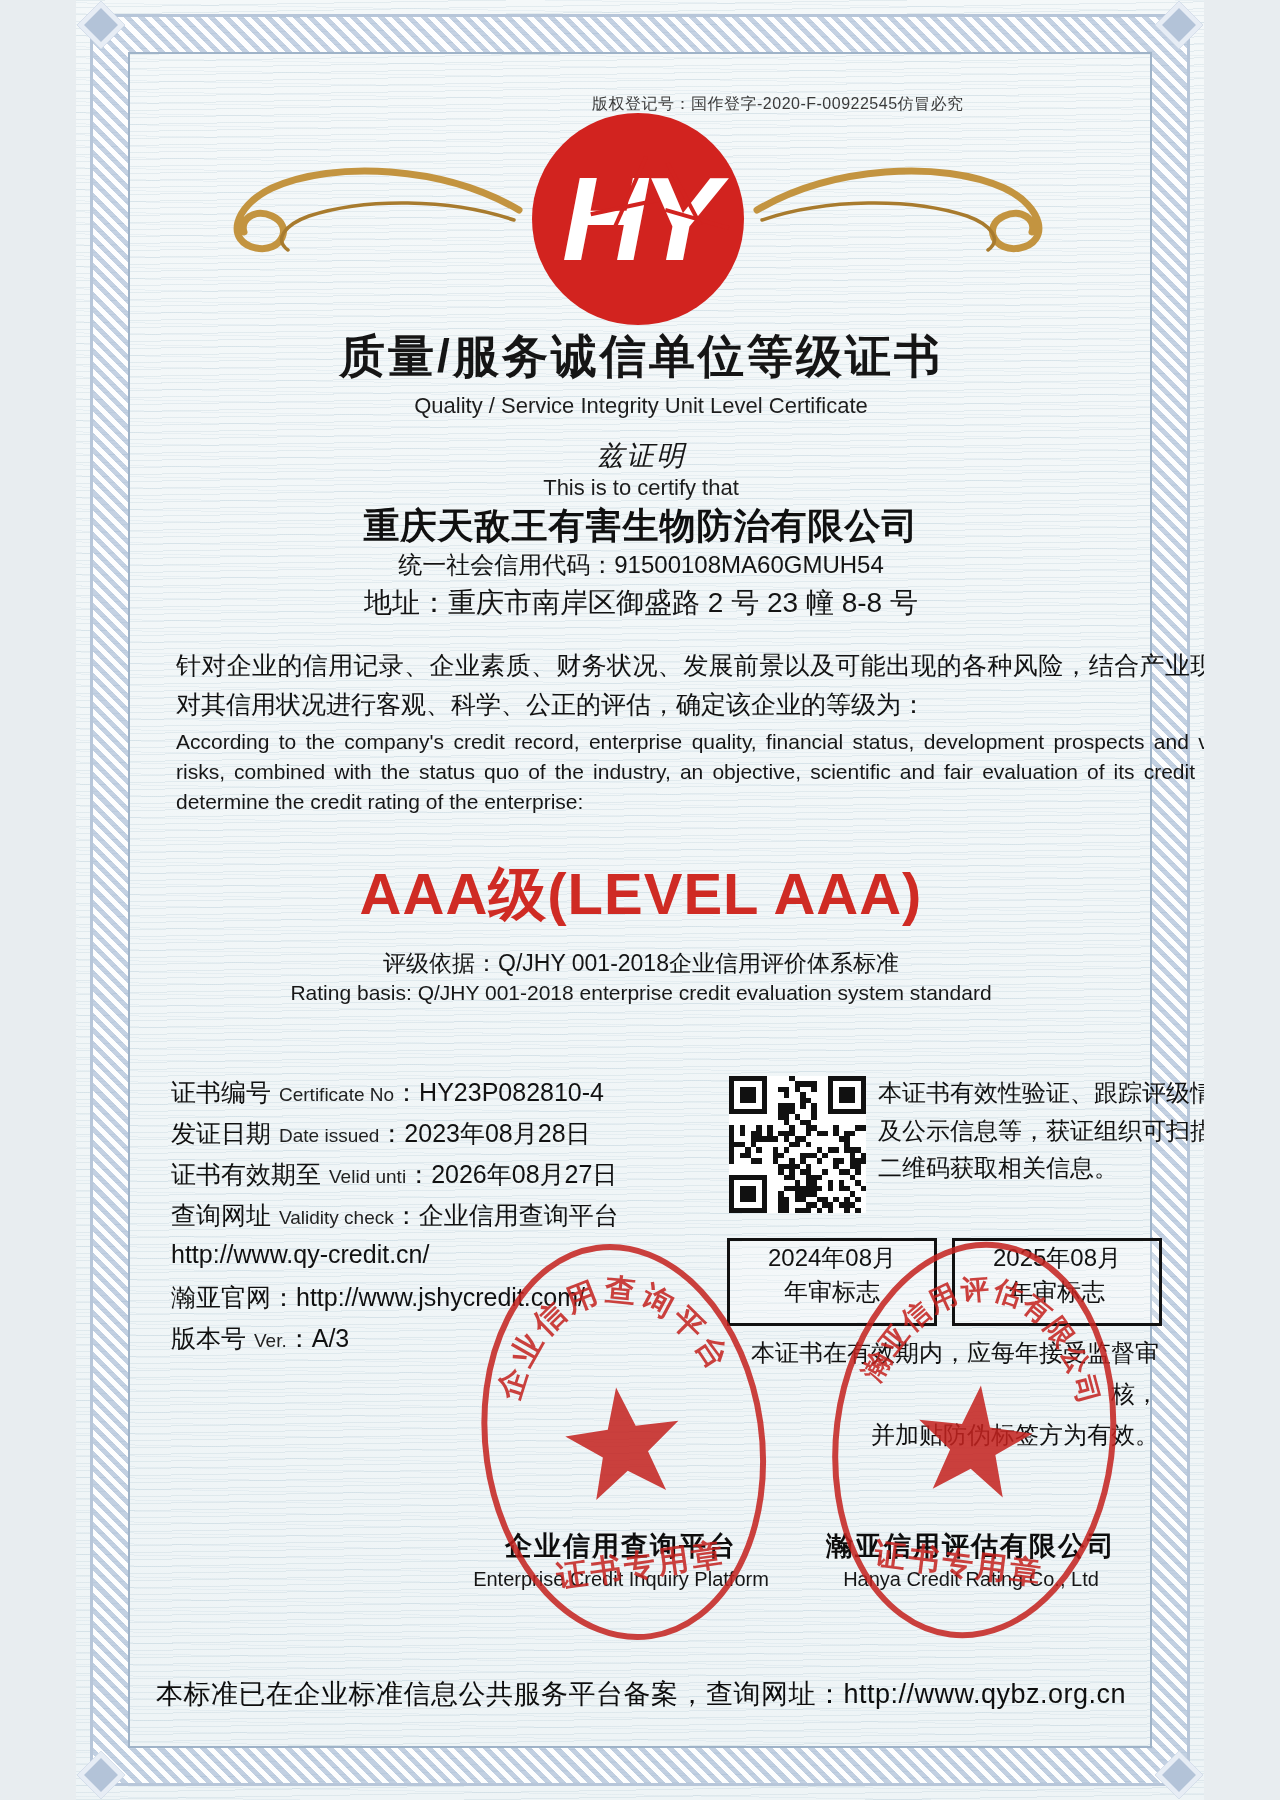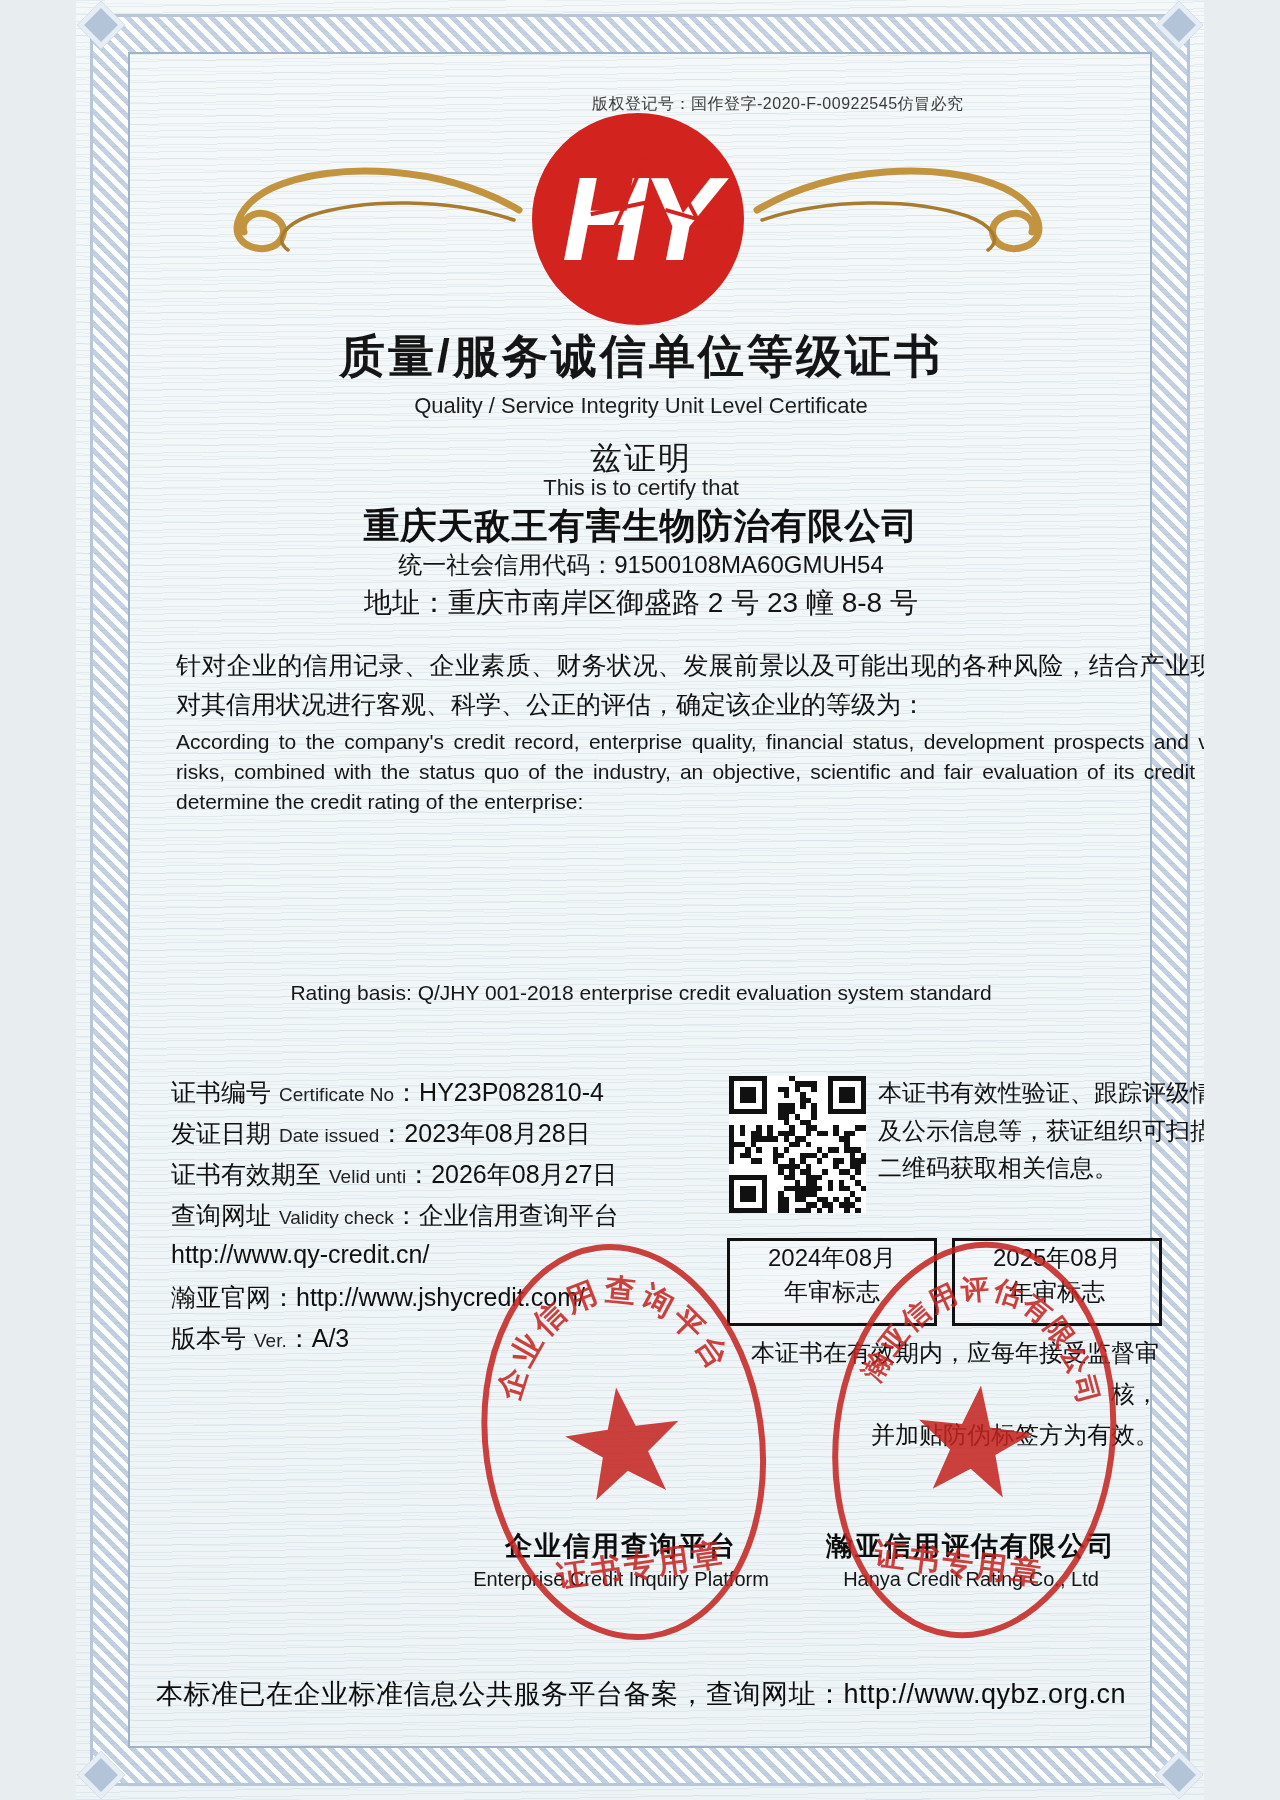--- a/index.html
+++ b/index.html
@@ -32,21 +32,21 @@
   .logo-circle{width:212px;height:212px;border-radius:50%;background:#d2231f;position:relative;overflow:hidden;}
   .logo-text{position:absolute;left:0;top:38px;width:100%;text-align:center;color:#fff;
       font-size:118px;font-weight:900;letter-spacing:-6px;font-style:italic;}
   .logo-crack{position:absolute;background:#d2231f;}
   .flourish{top:158px;width:310px;height:110px;}
   .flourish.left{left:138px;}
   .flourish.right{left:676px;transform:scaleX(-1);}
 
   .title-zh{top:326px;font-size:46px;font-weight:700;color:#151515;letter-spacing:3px;}
   .title-en{top:393px;font-size:22px;color:#1d1d1d;}
-  .certify-zh{top:437px;font-size:32px;color:#161616;letter-spacing:2px;}
+  .certify-zh{top:437px;font-size:28px;color:#161616;letter-spacing:2px;font-style:italic;}
   .certify-en{top:475px;font-size:22px;color:#1d1d1d;}
   .company{top:502px;font-size:36px;font-weight:900;color:#101010;letter-spacing:1px;}
   .credit-line{top:549px;font-size:24px;color:#141414;}
   .address-line{top:584px;font-size:28px;color:#141414;}
 
   .body-zh{left:100px;top:646px;width:1090px;font-size:25px;line-height:39px;color:#121212;text-align:justify;}
   .body-en{left:100px;top:727px;width:1090px;font-size:21px;line-height:30px;color:#161616;text-align:justify;}
 
   .rating-level{top:856px;font-size:58px;font-weight:900;letter-spacing:1px;}
   .basis-zh{top:948px;font-size:23px;color:#141414;}
@@ -116,20 +116,22 @@
   <div class="abs centerbox title-en">Quality / Service Integrity Unit Level Certificate</div>
   <div class="abs centerbox certify-zh">兹证明</div>
   <div class="abs centerbox certify-en">This is to certify that</div>
   <div class="abs centerbox company">重庆天敌王有害生物防治有限公司</div>
   <div class="abs centerbox credit-line">统一社会信用代码：91500108MA60GMUH54</div>
   <div class="abs centerbox address-line">地址：重庆市南岸区御盛路 2 号 23 幢 8-8 号</div>
 
   <div class="abs body-zh">针对企业的信用记录、企业素质、财务状况、发展前景以及可能出现的各种风险，结合产业现状，对其信用状况进行客观、科学、公正的评估，确定该企业的等级为：</div>
   <div class="abs body-en">According to the company's credit record, enterprise quality, financial status, development prospects and various risks, combined with the status quo of the industry, an objective, scientific and fair evaluation of its credit status, determine the credit rating of the enterprise:</div>
 
+  <div class="abs centerbox rating-level" style="color:#cf2b24;">AAA级(LEVEL AAA)</div>
+  <div class="abs centerbox basis-zh">评级依据：Q/JHY 001-2018企业信用评价体系标准</div>
   <div class="abs centerbox basis-en">Rating basis: Q/JHY 001-2018 enterprise credit evaluation system standard</div>
 
   <div class="abs details">
     <div class="detail-row">
       <span class="d-zh">证书编号</span>
       <span class="d-en">Certificate No</span>
       <span class="d-sep">：</span>
       <span class="d-val">HY23P082810-4</span>
     </div>
     <div class="detail-row">

